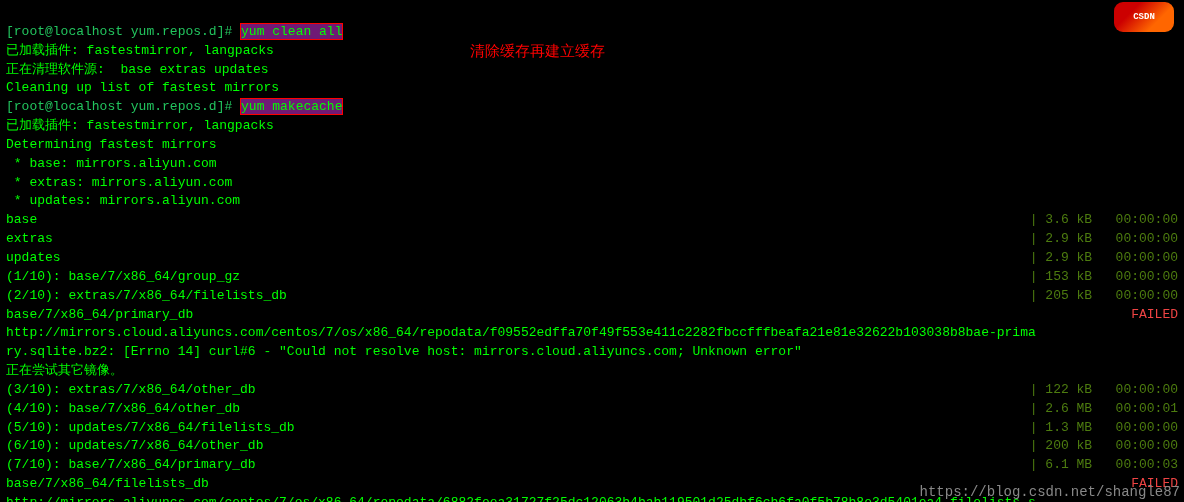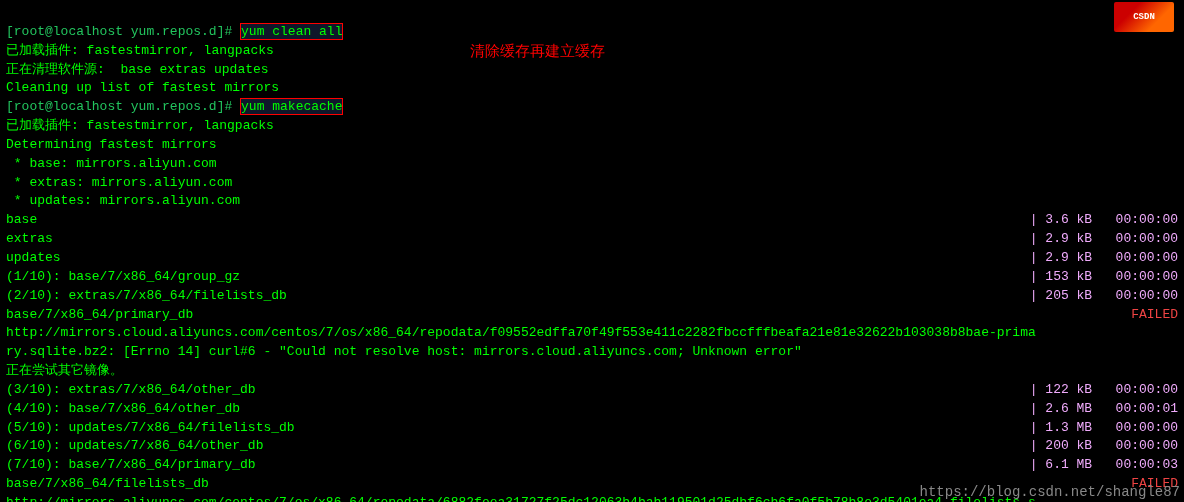--- a/index.html
+++ b/index.html
@@ -13,21 +13,21 @@
       overflow: hidden;
       position: relative;
     }
     .terminal {
       padding: 4px 6px;
       line-height: 1.45;
       white-space: pre-wrap;
       word-break: break-all;
     }
     .cmd-highlight {
-      background: #0f172a;
+      background: #701a75;
       color: #00ff00;
       border: 1px solid #ff0000;
       display: inline;
     }
     .prompt {
       color: #22c55e;
     }
     .annotation {
       color: #ff0000;
       font-size: 15px;
@@ -36,41 +36,41 @@
       left: 470px;
       text-align: right;
     }
     .logo {
       position: absolute;
       top: 2px;
       right: 10px;
       width: 60px;
       height: 30px;
       background: linear-gradient(135deg, #cc0000 30%, #ff6600 70%);
-      border-radius: 2px;
+      border-radius: 9px;
       display: flex;
       align-items: center;
       justify-content: center;
       color: white;
       font-size: 9px;
       font-weight: bold;
     }
     .watermark {
       position: absolute;
       bottom: 2px;
       right: 4px;
       color: #888;
       font-size: 14px;
     }
     .line {
       display: block;
     }
     .right-align {
       float: right;
-      color: #f0abfc;
+      color: #4d7c0f;
     }
     .clearfix::after {
       content: '';
       display: table;
       clear: both;
     }
     .failed {
       color: #ef4444;
     }
   </style>

